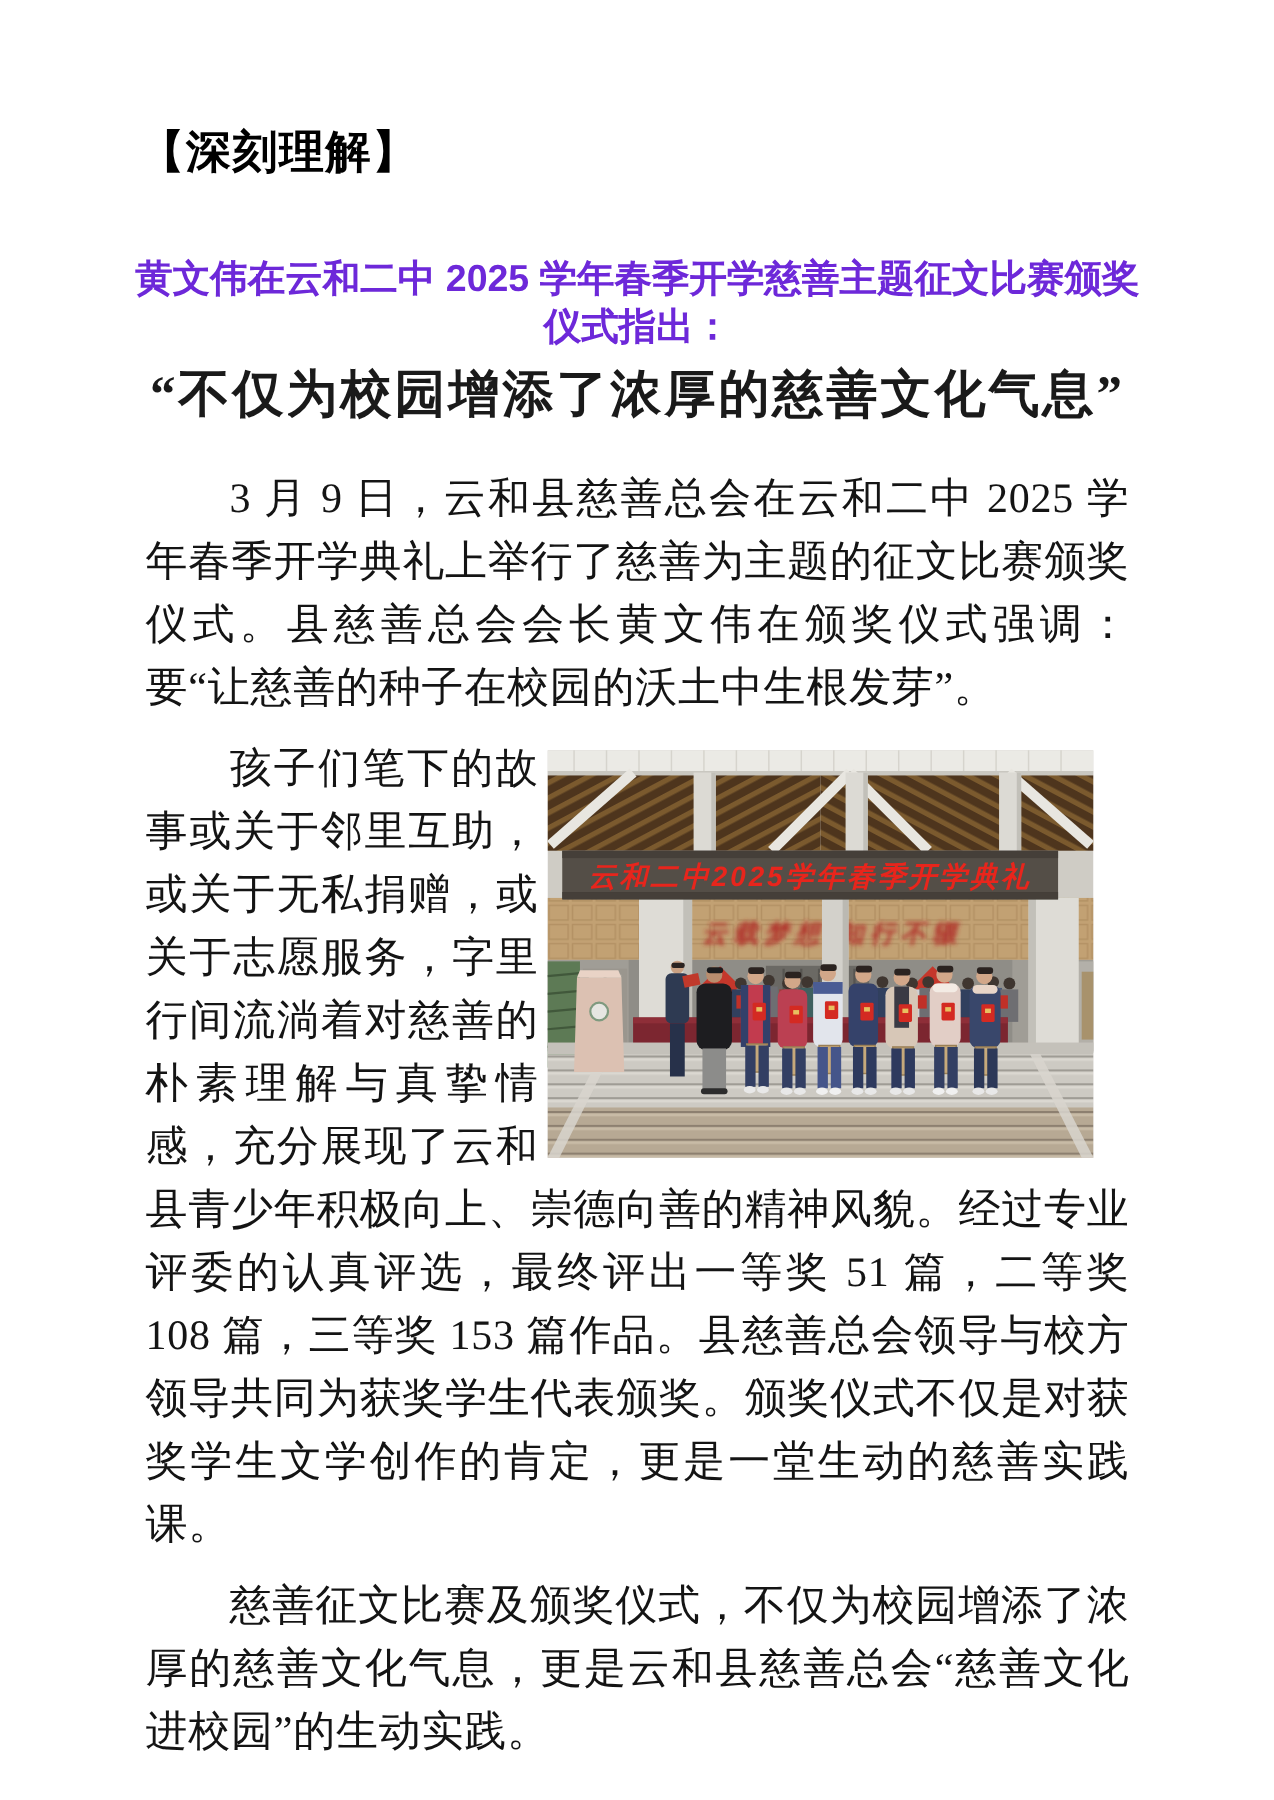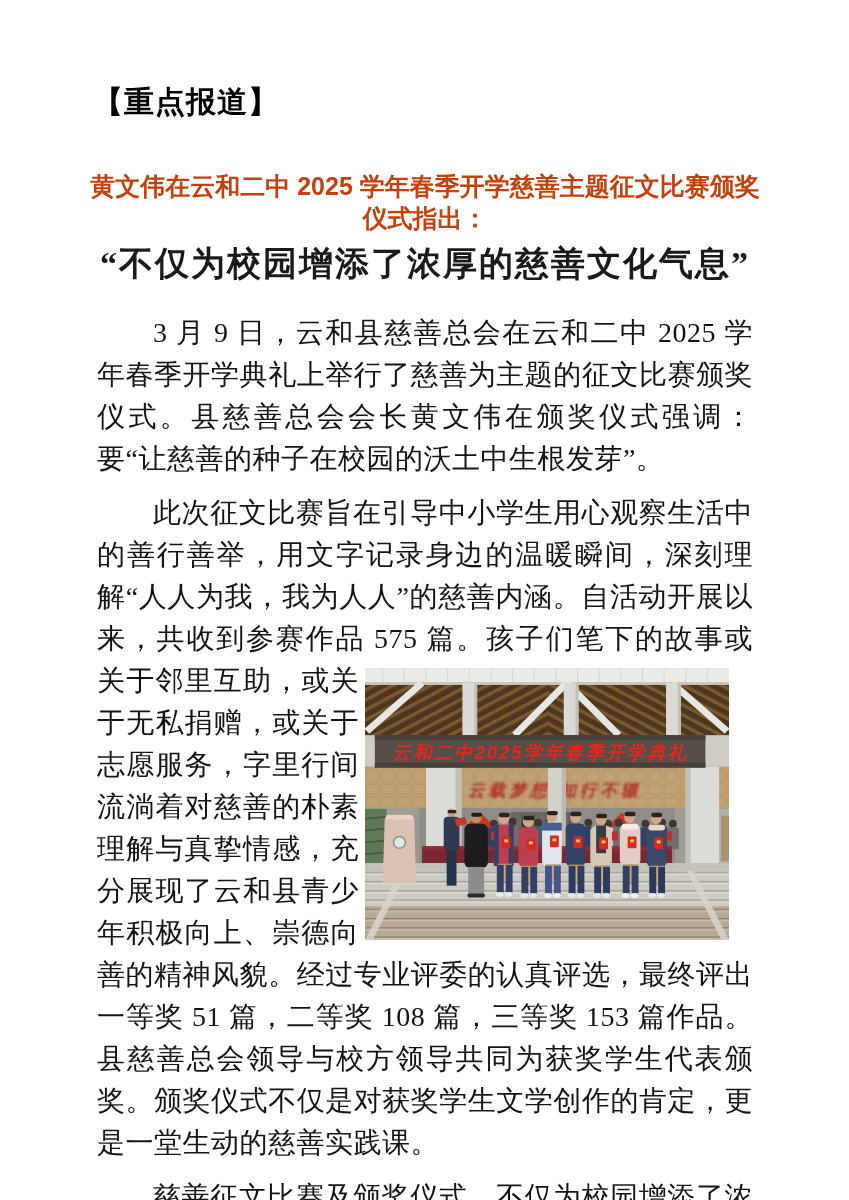--- a/index.html
+++ b/index.html
@@ -23,21 +23,21 @@
     color:#000;
     letter-spacing:1px;
   }
   .kicker{
     margin-top:50px;
     text-align:center;
     font-family:"Liberation Sans", sans-serif;
     font-weight:bold;
     font-size:25px;
     line-height:32px;
-    color:#c2410c;
+    color:#6d28d9;
   }
   .headline{
     margin-top:8px;
     text-align:center;
     font-weight:bold;
     font-size:34px;
     line-height:44px;
     letter-spacing:2px;
     color:#1a1a1a;
   }
@@ -57,29 +57,29 @@
     margin:6px 0 2px 0;
   }
   .photo-frame{width:396px;height:276px;font-style:italic;}
   .photo-frame svg{display:block;}
 </style>
 </head>
 <body>
 
 <div class="page">
 
-  <div class="section-header">【重点报道】</div>
+  <div class="section-header">【深刻理解】</div>
 
   <div class="kicker">黄文伟在云和二中 2025 学年春季开学慈善主题征文比赛颁奖仪式指出：</div>
 
   <div class="headline">“不仅为校园增添了浓厚的慈善文化气息”</div>
 
   <div class="article-body">
     <p>3 月 9 日，云和县慈善总会在云和二中 2025 学年春季开学典礼上举行了慈善为主题的征文比赛颁奖仪式。县慈善总会会长黄文伟在颁奖仪式强调：要“让慈善的种子在校园的沃土中生根发芽”。</p>
-    <p><span>此次征文比赛旨在引导中小学生用心观察生活中的善行善举，用文字记录身边的温暖瞬间，深刻理解“人人为我，我为人人”的慈善内涵。自活动开展以来，共收到参赛作品 575 篇。</span><span class="photo-wrap"><span class="photo-frame">
+    <p><span class="photo-wrap"><span class="photo-frame">
       <svg width="364" height="276" viewBox="0 0 370 276" xmlns="http://www.w3.org/2000/svg">
         <defs>
           <pattern id="slatsL" width="9" height="9" patternUnits="userSpaceOnUse" patternTransform="rotate(62)">
             <rect width="9" height="9" fill="#4e351d"></rect>
                   <rect width="3.5" height="9" fill="#7b5a2e"></rect>
           </pattern>
           <pattern id="slatsR" width="9" height="9" patternUnits="userSpaceOnUse" patternTransform="rotate(-62)">
             <rect width="9" height="9" fill="#4e351d"></rect>
                   <rect width="3.5" height="9" fill="#7b5a2e"></rect>
           </pattern>

